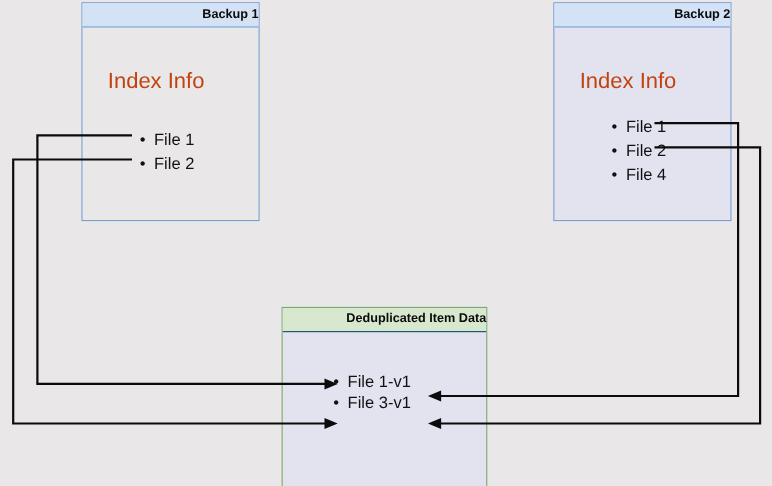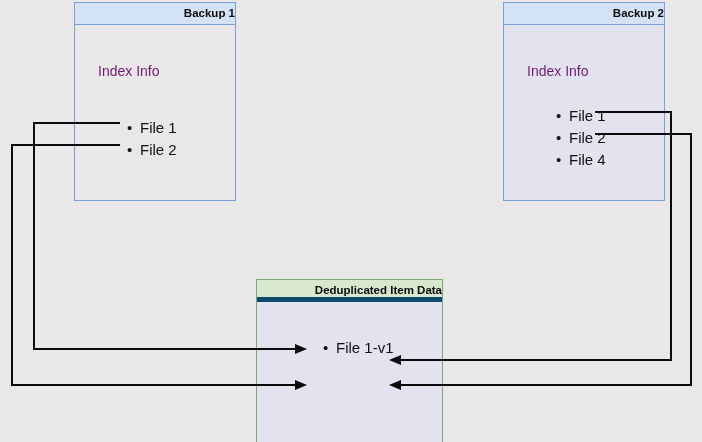--- a/index.html
+++ b/index.html
@@ -39,30 +39,30 @@
     text-align: right;
     font-size: 11.5px;
     font-weight: bold;
     color: #0b0b0b;
     background: #d4e2f6;
     border-bottom: 1px solid #7a9fd4;
     padding-left: 31px;
   }
   .box.green .box-header {
     background: #d7e8cf;
-    border-bottom: 5px solid #0c4a6e;
+    border-bottom: 1px solid #0c4a6e;
   }
   .box-body {
     position: relative;
     height: calc(100% - 22px);
   }
   .index-label {
     position: absolute;
-    font-size: 14px;
-    color: #701a75;
+    font-size: 20px;
+    color: #c2410c;
     white-space: nowrap;
   }
   .file-list {
     position: absolute;
     margin: 0;
     padding: 0;
     list-style: none;
   }
   .file-list li {
     position: relative;
@@ -129,22 +129,23 @@
         <li>File 1</li>
         <li>File 2</li>
         <li>File 4</li>
       </ul>
     </div>
   </div>
 
   <div class="box green" style="left:256px; top:279px; width:187px; height:167px;">
     <div class="box-header">Deduplicated Item Data</div>
     <div class="box-body">
-      <ul class="file-list dedup-list" style="left:66px; top:36px;">
+      <ul class="file-list dedup-list" style="left:46px; top:36px;">
         <li>File 1-v1</li>
+        <li>File 3-v1</li>
       </ul>
     </div>
   </div>
 
   <svg id="wires" viewBox="0 0 702 442">
 
     <path d="M 120 123 L 34 123 L 34 349 L 300 349"></path>
     <polygon points="307,349 295,344 295,354"></polygon>
 
     <path d="M 120 145 L 12 145 L 12 385 L 300 385"></path>

